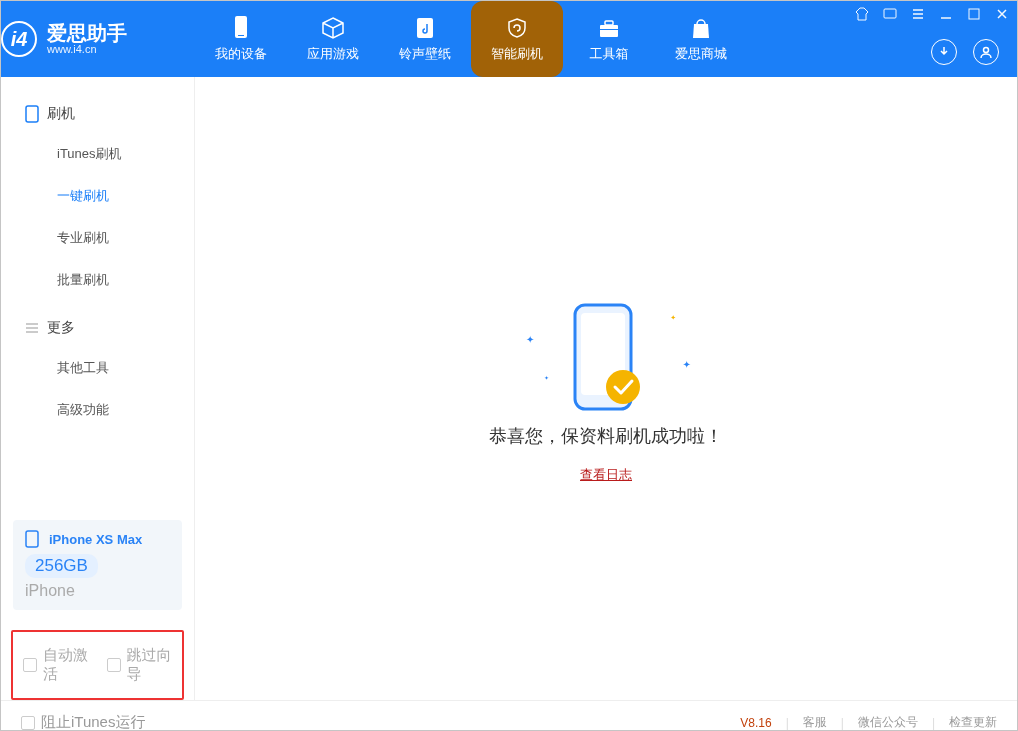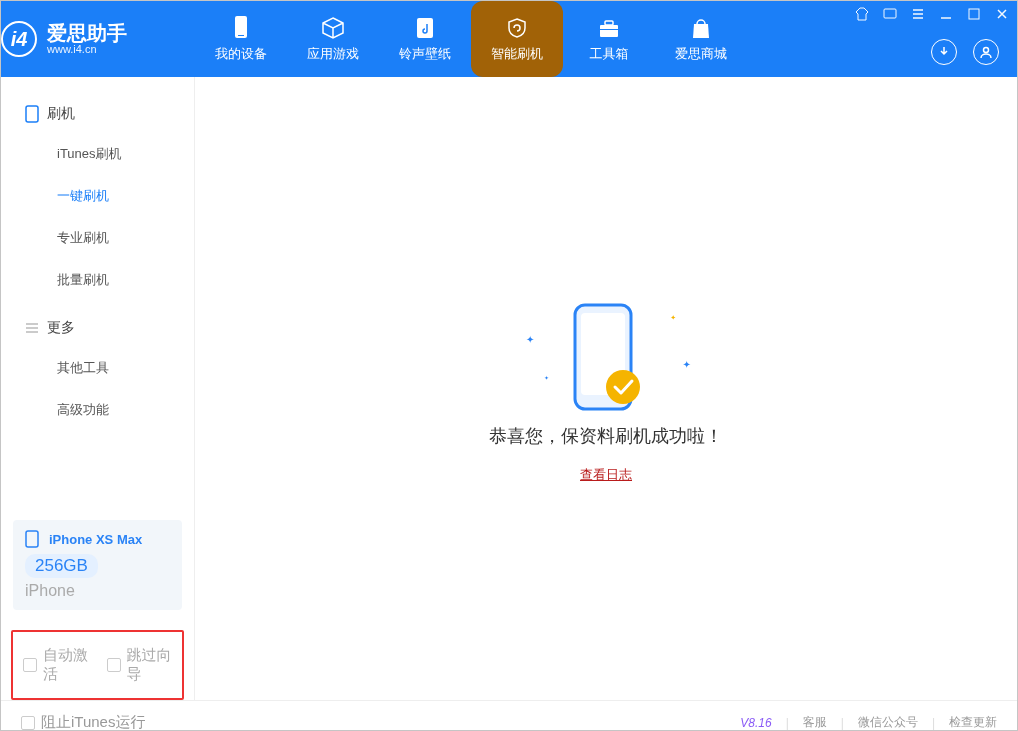--- a/index.html
+++ b/index.html
@@ -45,21 +45,21 @@
 .main { flex: 1; display: flex; flex-direction: column; align-items: center; justify-content: center; }
 .phone-illustration { position: relative; width: 180px; height: 130px; display: flex; align-items: center; justify-content: center; }
 .success-title { font-size: 18px; color: #333; }
 .ok-btn { margin-top: 26px; border: 1px solid #ddd; background: #fff; padding: 10px 44px; font-size: 14px; cursor: pointer; color: #444; }
 .view-log { margin-top: 18px; color: #b91c1c; font-size: 13px; text-decoration: underline; cursor: pointer; }
 
 .footer { height: 44px; border-top: 1px solid #eee; display: flex; align-items: center; padding: 0 20px; font-size: 12px; color: #999; }
 .footer .right { margin-left: auto; display: flex; align-items: center; gap: 14px; }
 .footer .sep { color: #ddd; }
 .footer .link { cursor: pointer; }
-.version { color: #8b5cf6; font-style: italic; }
+.version { color: #c2410c; }
 
 .sparkle { position: absolute; color: #2a83f6; font-size: 10px; }
 </style>
 </head>
 <body>
 
 <div class="header">
   <div class="logo-area">
     <div class="logo-circle">i4</div>
     <div class="logo-text">

